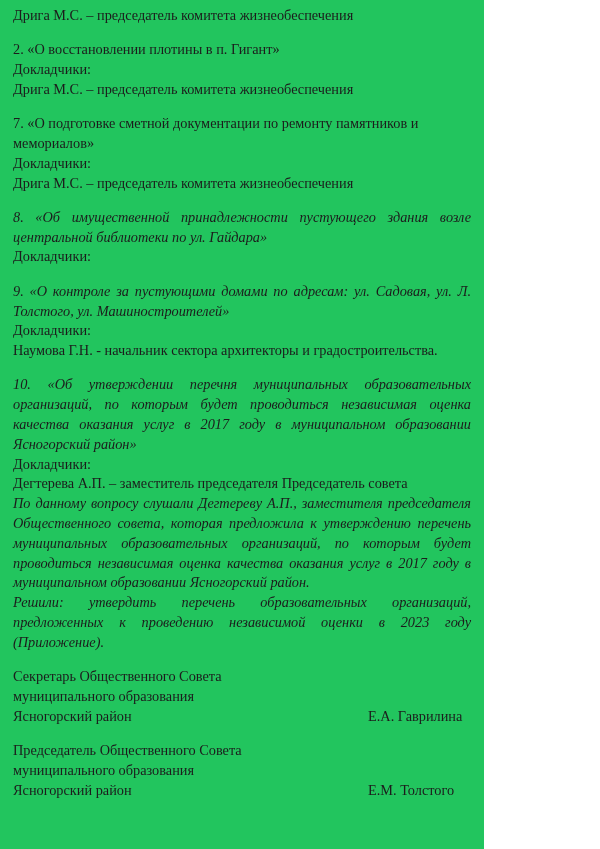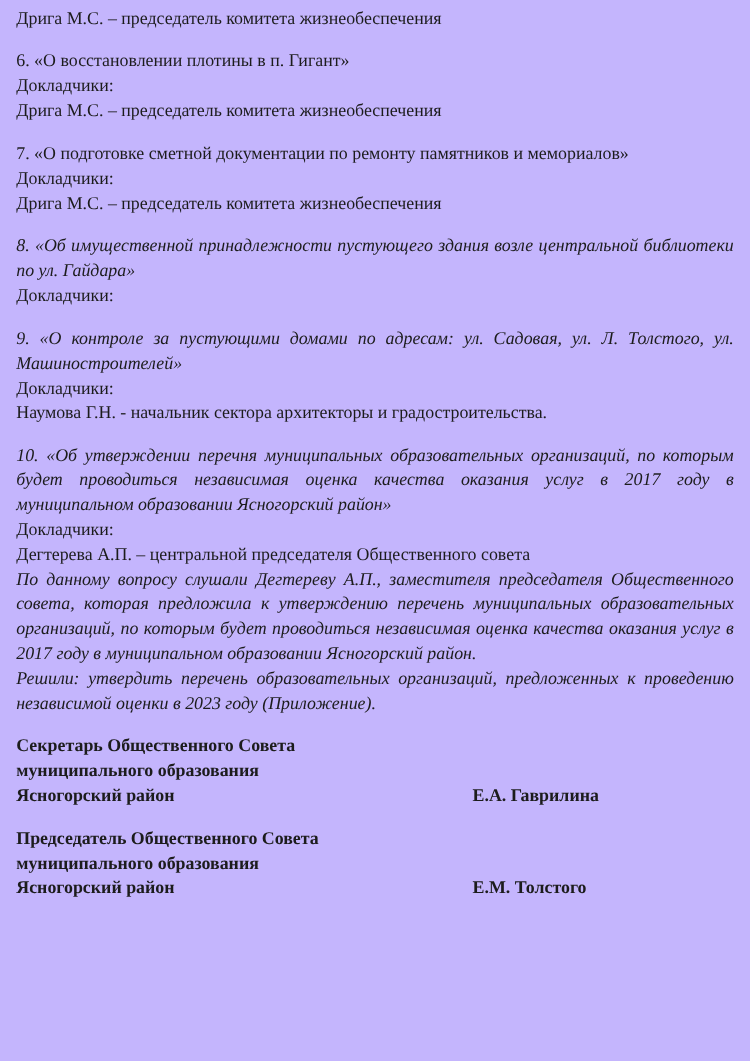--- a/index.html
+++ b/index.html
@@ -3,24 +3,24 @@
 <meta charset="utf-8">
 <title>Протокол — страница</title>
 <style>
   html, body {
     margin: 0;
     padding: 0;
     background: #ffffff;
   }
   .page {
     position: relative;
-    width: 600px;
+    width: 484px;
     height: 849px;
     margin: 0;
-    background: #c4b5fd;
+    background: #22c55e;
     color: #1c1c1c;
     font-family: "Liberation Serif", "DejaVu Serif", serif;
     font-size: 14.3px;
     line-height: 19.8px;
     box-sizing: border-box;
     padding: 6px 13px 0 13px;
     overflow: hidden;
   }
   .doc-line {
     text-align: left;
@@ -28,57 +28,56 @@
   }
   .doc-para {
     text-align: justify;
     font-style: italic;
   }
   .blank-line {
     height: 14.5px;
   }
   .sig-block {
     position: relative;
-    font-weight: bold;
   }
   .sig-row {
     position: relative;
   }
   .sig-name {
     position: absolute;
-    left: 365px;
+    left: 355px;
     top: 0;
     white-space: nowrap;
   }
 </style>
 </head>
 <body>
 
 <div class="page">
   <div id="doc">
       <div class="doc-line">Дрига М.С. – председатель комитета жизнеобеспечения</div>
       <div class="blank-line"></div>
-      <div class="doc-line">6. «О восстановлении плотины в п. Гигант»</div>
+      <div class="doc-line">2. «О восстановлении плотины в п. Гигант»</div>
       <div class="doc-line">Докладчики:</div>
       <div class="doc-line">Дрига М.С. – председатель комитета жизнеобеспечения</div>
       <div class="blank-line"></div>
       <div class="doc-line">7. «О подготовке сметной документации по ремонту памятников и мемориалов»</div>
       <div class="doc-line">Докладчики:</div>
       <div class="doc-line">Дрига М.С. – председатель комитета жизнеобеспечения</div>
       <div class="blank-line"></div>
       <div class="doc-para">8. «Об имущественной принадлежности пустующего здания возле центральной библиотеки по ул. Гайдара»</div>
       <div class="doc-line">Докладчики:</div>
       <div class="blank-line"></div>
       <div class="doc-para">9. «О контроле за пустующими домами по адресам: ул. Садовая, ул. Л. Толстого, ул. Машиностроителей»</div>
       <div class="doc-line">Докладчики:</div>
       <div class="doc-line">Наумова Г.Н. - начальник сектора архитекторы и градостроительства.</div>
       <div class="blank-line"></div>
       <div class="doc-para">10. «Об утверждении перечня муниципальных образовательных организаций, по которым будет проводиться независимая оценка качества оказания услуг в 2017 году в муниципальном образовании Ясногорский район»</div>
       <div class="doc-line">Докладчики:</div>
-      <div class="doc-line">Дегтерева А.П. – центральной председателя Общественного совета</div>
+      <div class="doc-line">Дегтерева А.П. – заместитель председателя Председатель совета</div>
       <div class="doc-para">По данному вопросу слушали Дегтереву А.П., заместителя председателя Общественного совета, которая предложила к утверждению перечень муниципальных образовательных организаций, по которым будет проводиться независимая оценка качества оказания услуг в 2017 году в муниципальном образовании Ясногорский район.</div>
       <div class="doc-para">Решили: утвердить перечень образовательных организаций, предложенных к проведению независимой оценки в 2023 году (Приложение).</div>
       <div class="blank-line"></div>
       <div class="sig-block">
         <div class="doc-line"><span>Секретарь Общественного Совета</span></div>
         <div class="doc-line"><span>муниципального образования</span></div>
         <div class="doc-line sig-row"><span>Ясногорский район</span><span class="sig-name">Е.А. Гаврилина</span></div>
       </div>
       <div class="blank-line"></div>
       <div class="sig-block">

